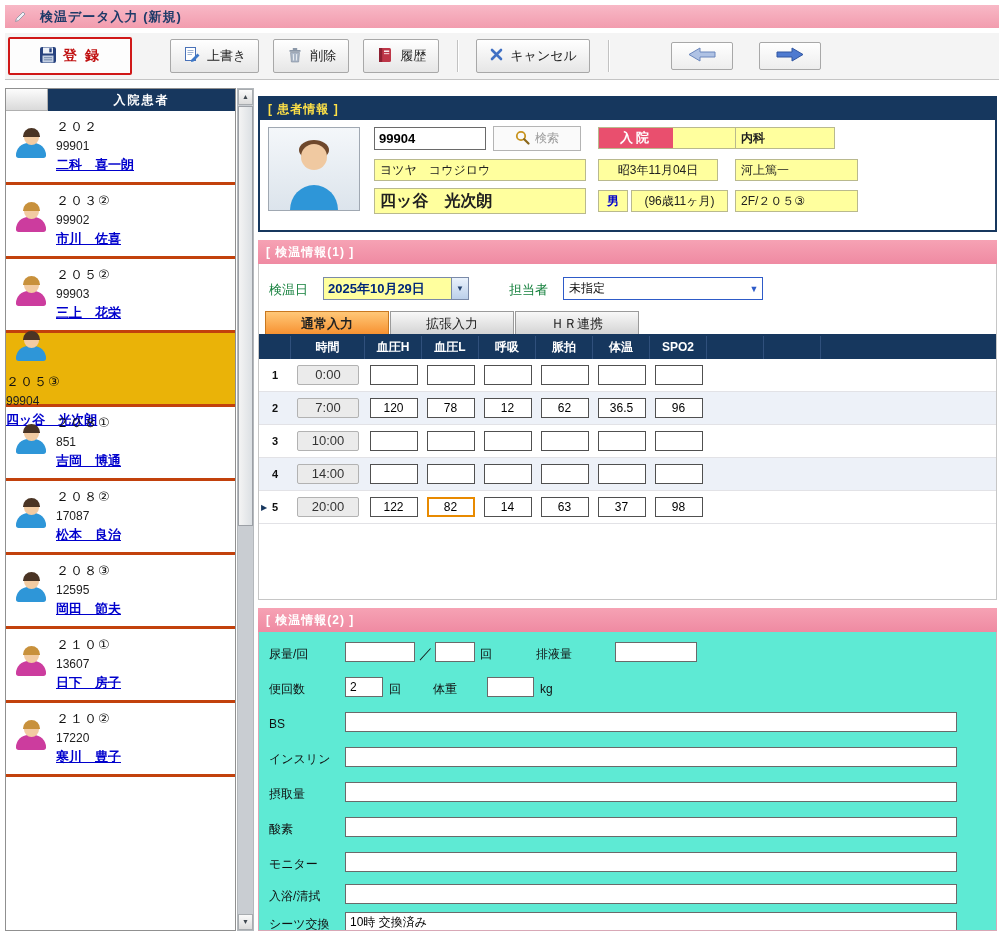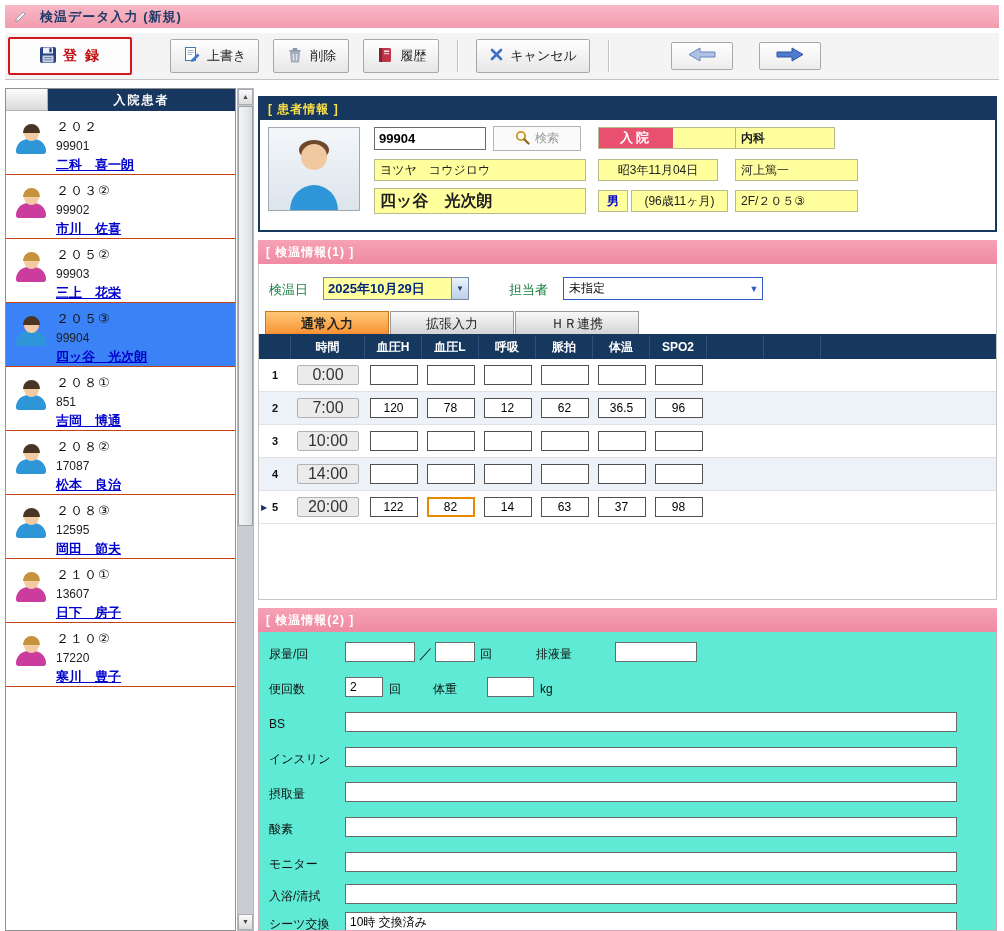--- a/index.html
+++ b/index.html
@@ -30,22 +30,22 @@
   .arr-prev { margin-left:44px; }
   .arr-next { margin-left:18px; }
 
   
   .sidebar { position:absolute; left:5px; top:88px; width:231px; height:843px;
     border:1px solid #909090; background:#fff; overflow:hidden; }
   .sidebar-header { display:flex; height:22px; }
   .sh-corner { width:42px; background:linear-gradient(#FCFCFC,#DADADA); border-right:1px solid #B0B0B0; border-bottom:1px solid #B0B0B0; }
   .sh-title { flex:1; background:#17375E; color:#fff; font-size:12px; font-weight:bold;
     text-align:center; line-height:22px; letter-spacing:2px; }
-  .patient-item { display:flex; height:64px; border-bottom:1px solid #c2410c; background:#fff; cursor:pointer; }
-  .patient-item.selected { background:#3b82f6; }
+  .patient-item { display:flex; height:74px; border-bottom:3px solid #c2410c; background:#fff; cursor:pointer; }
+  .patient-item.selected { background:#eab308;flex-direction:column; }
   .avatar-col { width:50px; display:flex; align-items:center; justify-content:center; }
   .info-col { flex:1; padding-top:7px; }
   .room { font-size:13px; color:#101010; letter-spacing:1px; }
   .pid { font-size:12px; color:#202020; margin-top:3px; }
   .pname { font-size:13px; font-weight:bold; color:#0000CC; text-decoration:underline; margin-top:3px; display:inline-block; }
   .avatar { width:36px; height:33px; }
   .avatar .head { position:relative; z-index:2; width:15px; height:15px; border-radius:50%; background:#F2CBA2; margin:0 auto; }
   .avatar .head::before { content:""; position:absolute; top:-2px; left:-1px; width:17px; height:9px;
     border-radius:9px 9px 0 0; background:#4A3424; }
   .patient-item[data-variant="female"] .head::before { background:#C8913C; }
@@ -111,21 +111,21 @@
   .vt-head { display:flex; height:23px; background:#16375E; }
   .vt-head .vt-cell { color:#fff; font-size:12px; font-weight:bold; text-align:center; line-height:23px;
     border-right:1px solid #30507C; }
   .c-no { width:32px; } .c-time { width:74px; } .c-val { width:57px; } .c-fill { flex:1; border-right:none !important; }
   .vt-row { display:flex; height:33px; align-items:center; border-bottom:1px solid #E2E2E6; background:#fff; }
   .vt-row.alt { background:#EDF1F8; }
   .vt-row .c-no { text-align:center; font-size:11px; font-weight:bold; color:#101010; position:relative; }
   .marker { position:absolute; left:2px; top:50%; transform:translateY(-50%); font-size:8px; color:#16375E; }
   .vt-row .c-time, .vt-row .c-val { display:flex; align-items:center; justify-content:center; }
   .time-box { width:62px; height:20px; background:#EBEBEB; border:1px solid #B2B2B2; border-radius:2px;
-    font-size:16px; color:#333; text-align:center; line-height:18px; }
+    font-size:13px; color:#333; text-align:center; line-height:18px; }
   .vinput { width:48px; height:20px; border:1px solid #505050; text-align:center; font-size:12px;
     padding:0; background:#fff; font-family:inherit; }
   .vinput.focused { border:2px solid #E88A00; }
 
   
   .panel-v2 { position:absolute; left:258px; top:608px; width:739px; height:323px;border-radius:31px; }
   .v2-body { position:relative; height:299px; background:#5eead4; border:1px solid #D8A8B6; border-top:none; overflow:hidden; }
   .v2-label { position:absolute; font-size:12px; color:#101010; line-height:20px; }
   .v2-input { position:absolute; height:20px; border:1px solid #6A6A6A; background:#fff; font-size:12px;
     padding:0 4px; font-family:inherit; }

